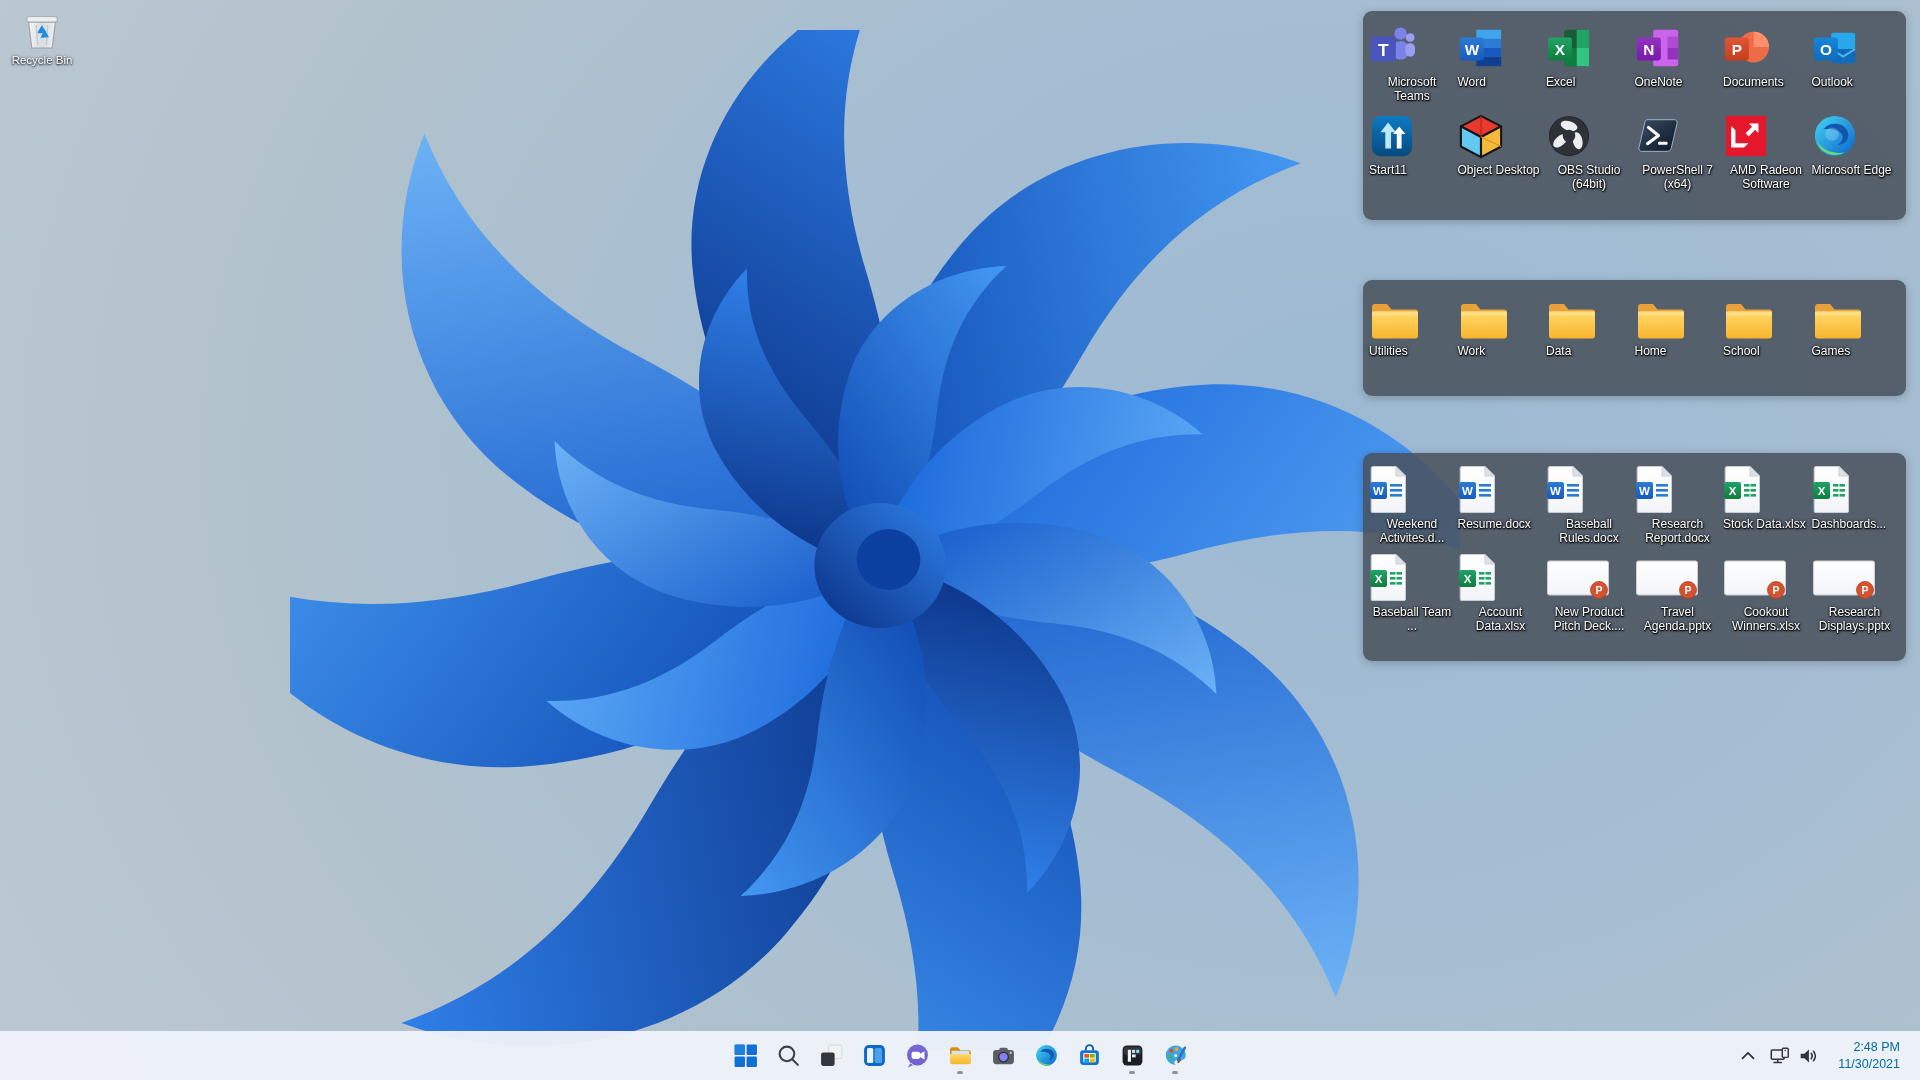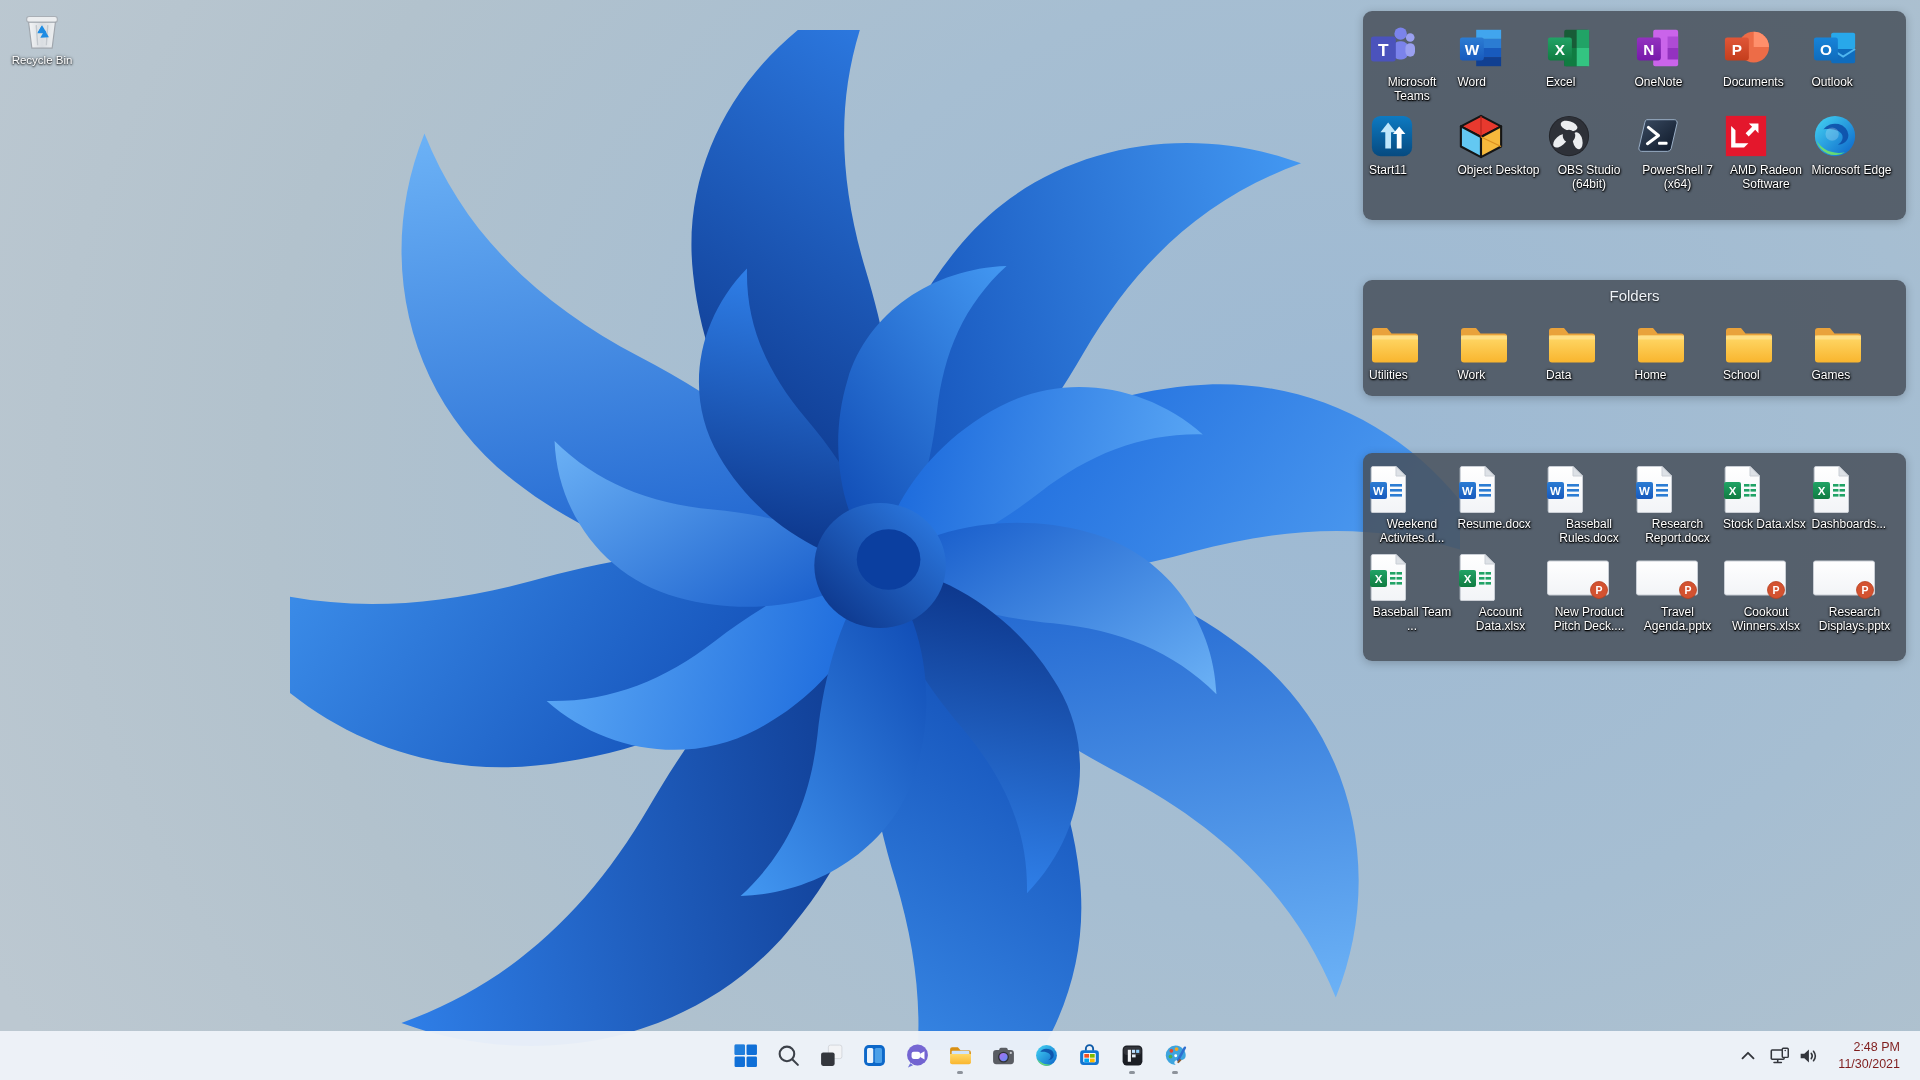--- a/index.html
+++ b/index.html
@@ -58,21 +58,21 @@
   .tb-btn.running .run-dot{
     display:block;position:absolute;bottom:2px;left:50%;transform:translateX(-50%);
     width:6px;height:3px;border-radius:2px;background:#8d939b;
   }
   .tb-tray{
     position:absolute;right:0;top:0;height:100%;display:flex;align-items:center;padding-right:16px;
   }
   .tray-btn{height:40px;display:flex;align-items:center;justify-content:center;border-radius:5px;padding:0 5px;}
   .tray-btn svg{width:22px;height:22px;}
   .tray-clock{
-    margin-left:10px;text-align:right;font-size:12.5px;color:#7f1d1d;line-height:1.35;padding:2px 4px;border-radius:5px;
+    margin-left:10px;text-align:right;font-size:12.5px;color:#0369a1;line-height:1.35;padding:2px 4px;border-radius:5px;
   }
 </style>
 </head>
 <body>
 
 <svg width="0" height="0" style="position:absolute">
   <defs>
     <linearGradient id="gP1" x1="0" y1="1" x2="1" y2="0">
         <stop offset="0" stop-color="#0c46b0"></stop>
         <stop offset="1" stop-color="#4398f2"></stop>
@@ -492,21 +492,20 @@
           <svg class="ic46" viewBox="0 0 48 48">
             <use href="#sym-edge"></use>
           </svg>
         </div>
       <div class="lbl">Microsoft Edge</div>
     </div>
   </div>
 </div>
 
 <div class="fence" style="top:280px;height:116px">
-  <div class="fence-title">Folders</div>
   <div class="fence-grid">
     <div class="fitem">
       <div class="islot">
           <svg class="ic-folder" viewBox="0 0 52 42">
             <use href="#sym-folder"></use>
           </svg>
         </div>
       <div class="lbl">Utilities</div>
     </div>
     <div class="fitem">

